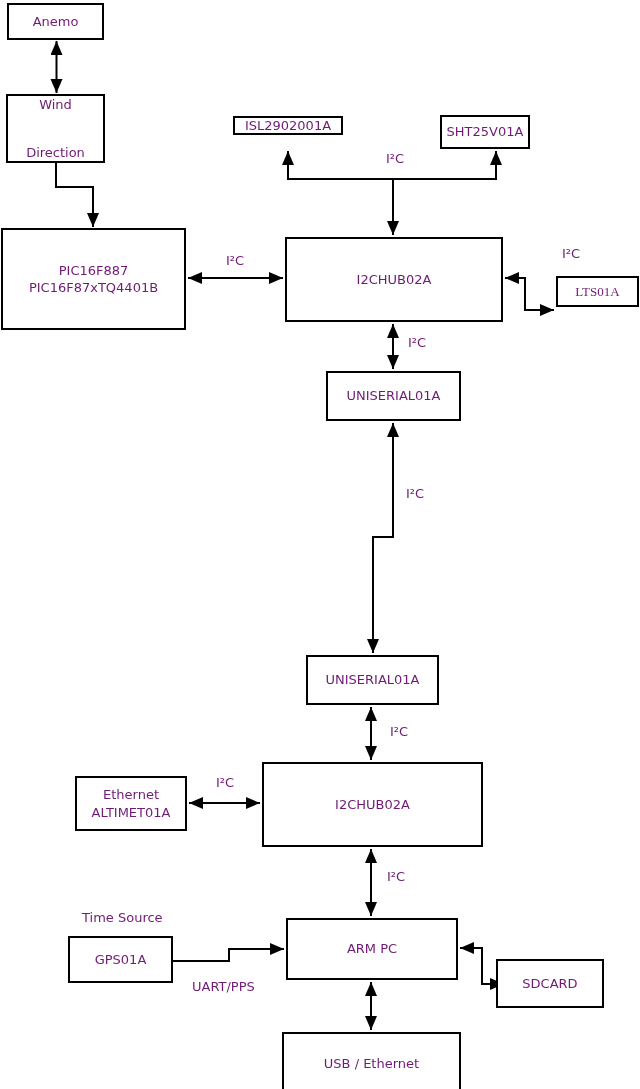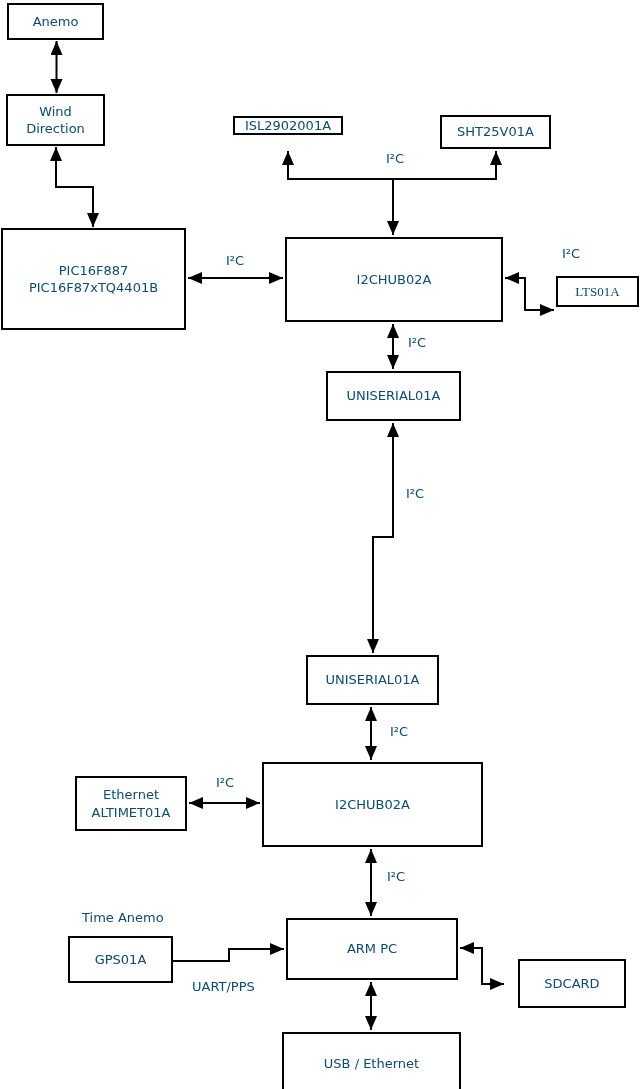--- a/index.html
+++ b/index.html
@@ -1,44 +1,44 @@
 <!DOCTYPE html>
 <html><head>
 <meta charset="utf-8">
 <style>
   html, body { margin: 0; padding: 0; background: #ffffff; }
   .canvas {
     position: relative; width: 640px; height: 1089px; background: #ffffff;
-    font-family: "DejaVu Sans", "Liberation Sans", sans-serif; color: #0c4a6e;
+    font-family: "DejaVu Sans", "Liberation Sans", sans-serif; color: #701a75;
     overflow: hidden;
   }
   .wires { position: absolute; left: 0; top: 0; }
   .wires path.wire { fill: none; stroke: #000000; stroke-width: 2; }
   .node {
     position: absolute; box-sizing: border-box;
     border: 2px solid #000000; background: #ffffff;
     display: flex; flex-direction: column; align-items: center; justify-content: center;
     text-align: center; font-size: 13px; line-height: 1.32; white-space: nowrap;
   }
   .wire-label { position: absolute; font-size: 13px; line-height: 14px; white-space: nowrap; }
 
   #node-anemo { left: 7px;   top: 3px;    width: 97px;  height: 37px; }
-  #node-wind  { left: 6px;   top: 94px;   width: 99px;  height: 52px; }
+  #node-wind  { left: 6px;   top: 94px;   width: 99px;  height: 69px; justify-content: space-between; }
   #node-pic   { left: 1px;   top: 228px;  width: 185px; height: 102px; }
   #node-isl   { left: 233px; top: 116px;  width: 110px; height: 19px; }
-  #node-sht   { left: 440px; top: 115px;  width: 111px; height: 34px; }
+  #node-sht   { left: 440px; top: 115px;  width: 90px; height: 34px; }
   #node-hub1  { left: 285px; top: 237px;  width: 218px; height: 85px; }
   #node-lts   { left: 556px; top: 276px;  width: 83px;  height: 31px; font-family: Liberation Serif, serif; }
   #node-uni1  { left: 326px; top: 371px;  width: 135px; height: 50px; }
   #node-uni2  { left: 306px; top: 655px;  width: 133px; height: 50px; }
   #node-hub2  { left: 262px; top: 762px;  width: 221px; height: 85px; }
   #node-baro  { left: 75px;  top: 776px;  width: 112px; height: 55px; }
   #node-arm   { left: 286px; top: 918px;  width: 172px; height: 62px; }
   #node-gps   { left: 68px;  top: 936px;  width: 105px; height: 47px; }
-  #node-sd    { left: 518px; top: 959px;  width: 108px; height: 49px; }
+  #node-sd    { left: 496px; top: 959px;  width: 108px; height: 49px; }
   #node-usb   { left: 282px; top: 1032px; width: 179px; height: 64px; }
 
   #lbl-i2c-sensors     { left: 386px; top: 152px; }
   #lbl-i2c-pic         { left: 226px; top: 254px; }
   #lbl-i2c-lts         { left: 562px; top: 247px; }
   #lbl-i2c-hub-serial  { left: 408px; top: 336px; }
   #lbl-i2c-serial-link { left: 406px; top: 487px; }
   #lbl-i2c-serial-hub2 { left: 390px; top: 725px; }
   #lbl-i2c-barometer   { left: 216px; top: 776px; }
   #lbl-i2c-hub2-arm    { left: 387px; top: 870px; }
@@ -122,16 +122,16 @@
   </div>
 
   <span class="wire-label" id="lbl-i2c-sensors">I²C</span>
   <span class="wire-label" id="lbl-i2c-pic">I²C</span>
   <span class="wire-label" id="lbl-i2c-lts">I²C</span>
   <span class="wire-label" id="lbl-i2c-hub-serial">I²C</span>
   <span class="wire-label" id="lbl-i2c-serial-link">I²C</span>
   <span class="wire-label" id="lbl-i2c-serial-hub2">I²C</span>
   <span class="wire-label" id="lbl-i2c-barometer">I²C</span>
   <span class="wire-label" id="lbl-i2c-hub2-arm">I²C</span>
-  <span class="wire-label" id="lbl-time-source">Time Anemo</span>
+  <span class="wire-label" id="lbl-time-source">Time Source</span>
   <span class="wire-label" id="lbl-uart-pps">UART/PPS</span>
 
 </div>
 
 </body></html>

